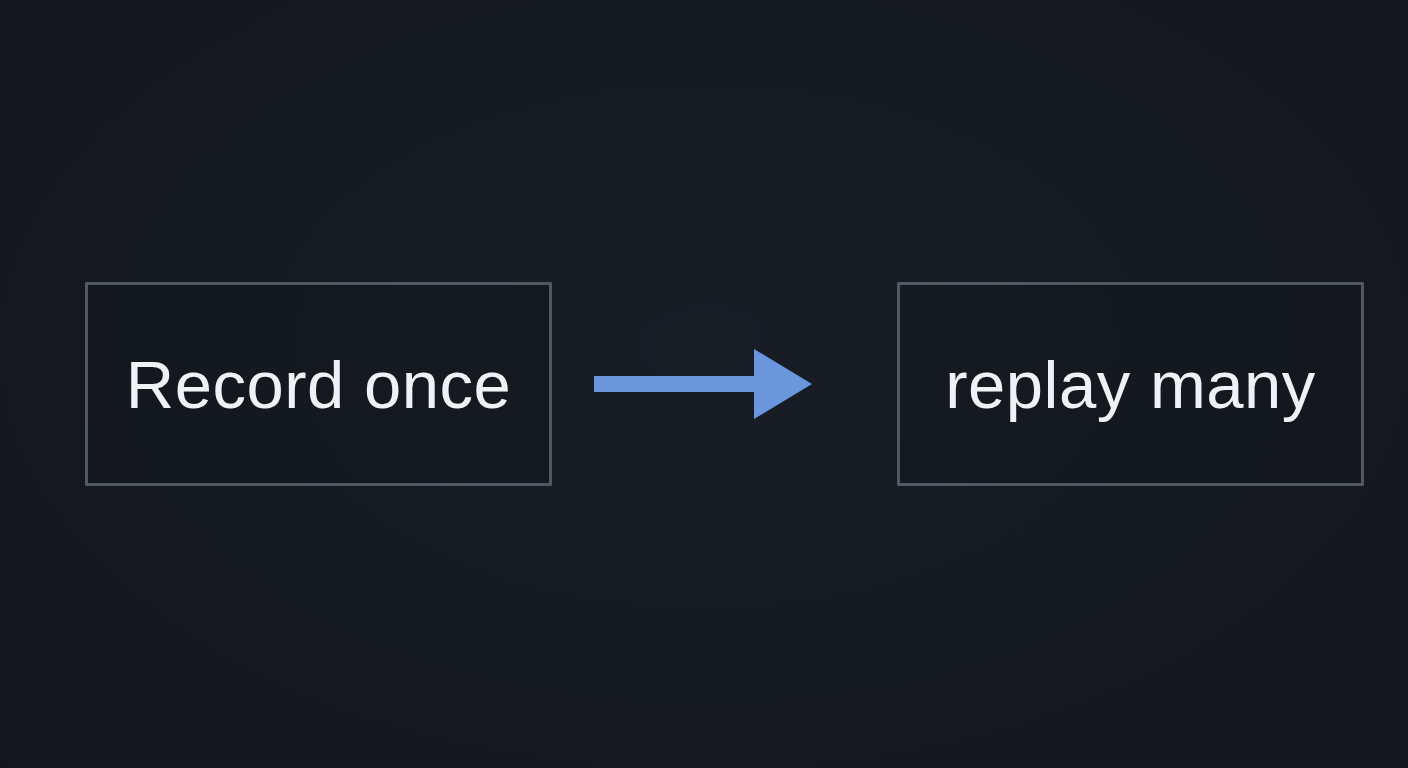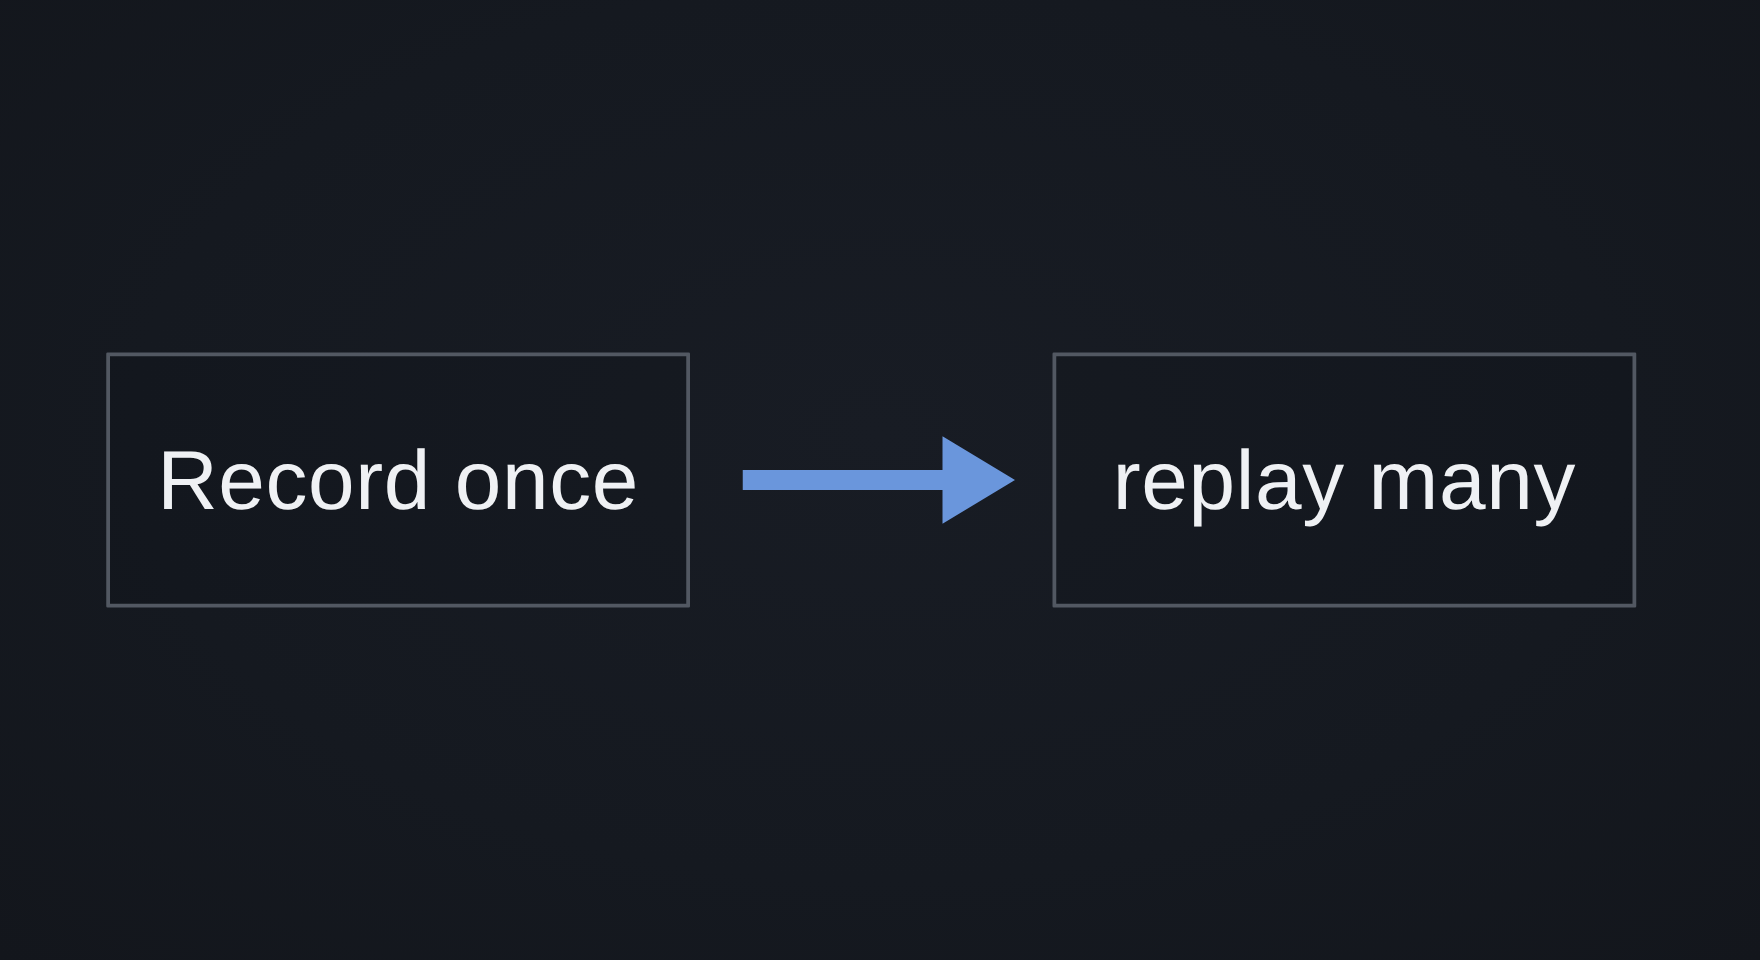--- a/index.html
+++ b/index.html
@@ -34,21 +34,21 @@
   }
   .node .label {
     color: #eff1f4;
     font-size: 67px;
     font-weight: 400;
     letter-spacing: 0.5px;
     line-height: 1;
     white-space: nowrap;
   }
   #node-record { left: 85px; }
-  #node-replay { left: 842px; }
+  #node-replay { left: 897px; }
   .connector {
     position: absolute;
     left: 594px;
     top: 348px;
     width: 219px;
     height: 72px;
   }
 </style>
 </head>
 <body>

